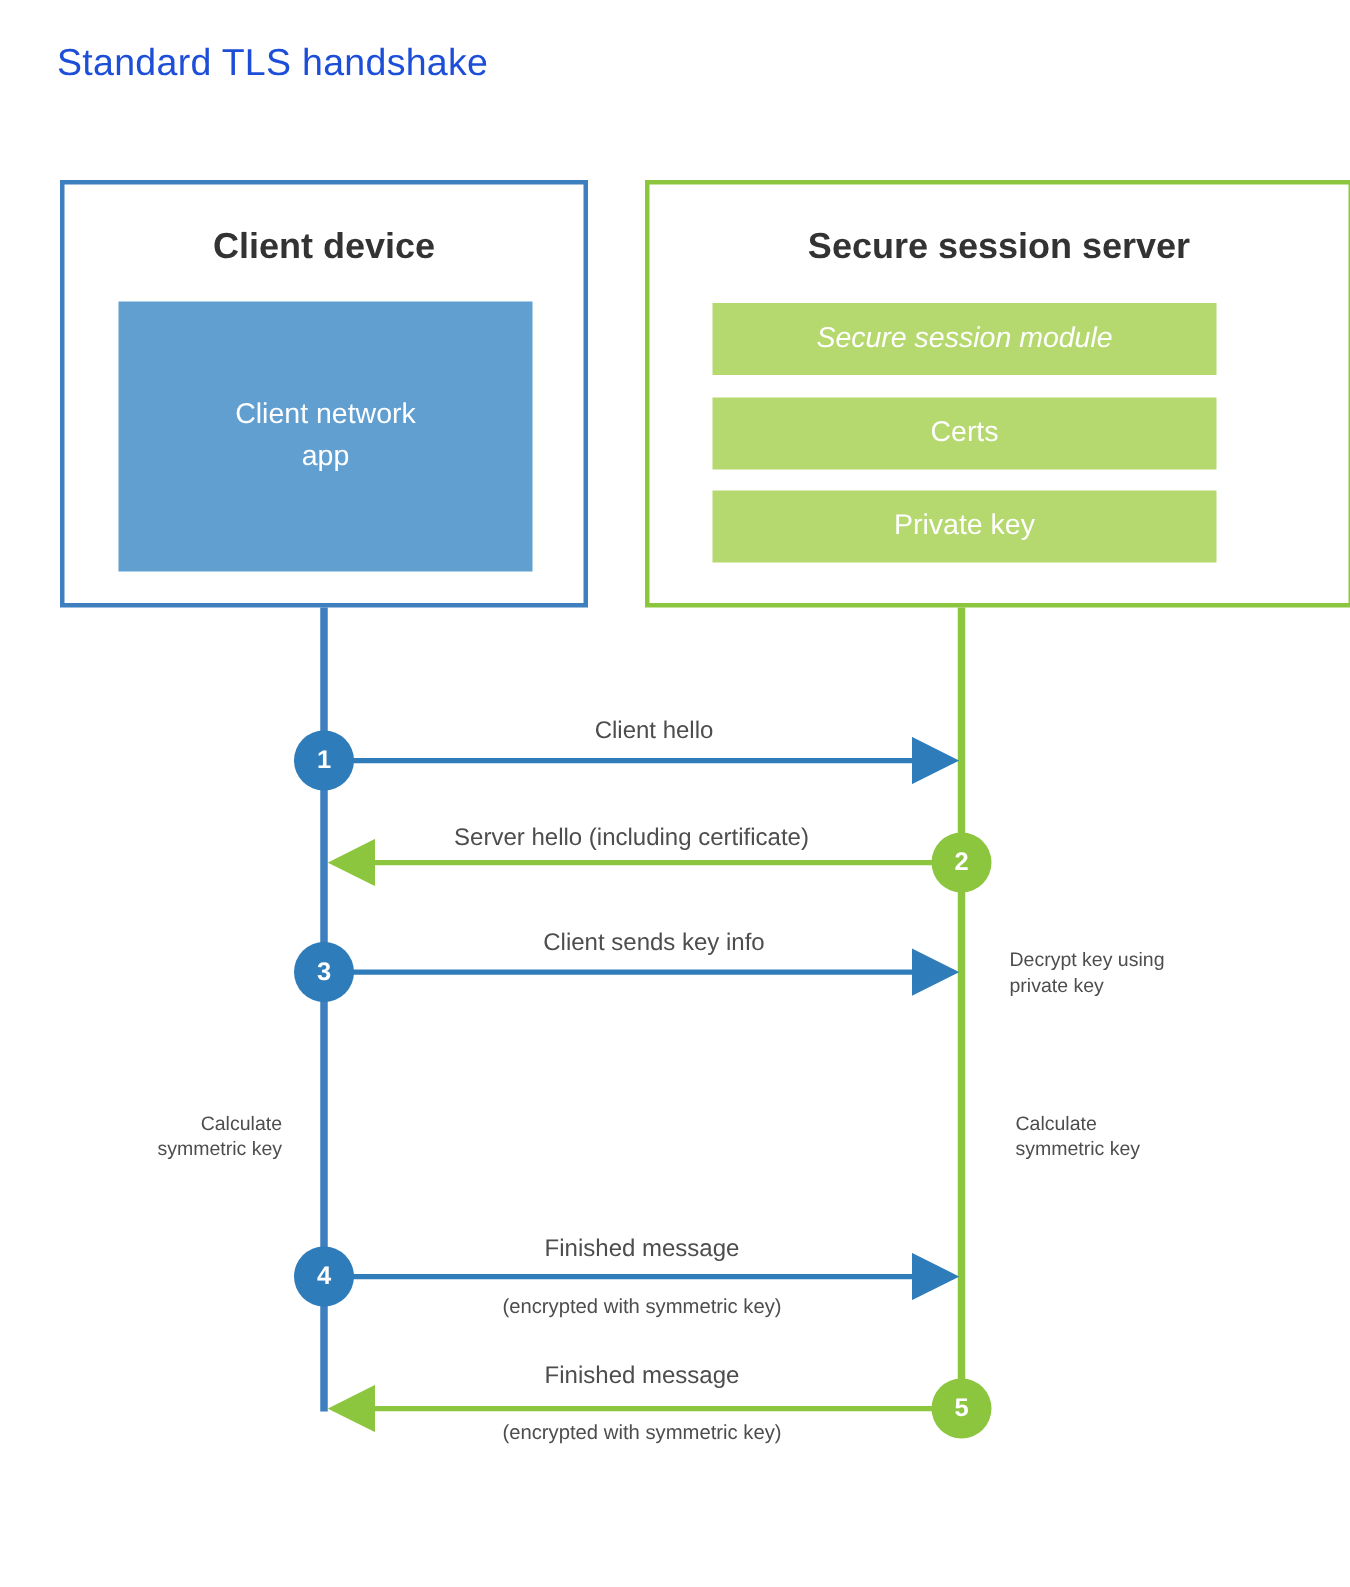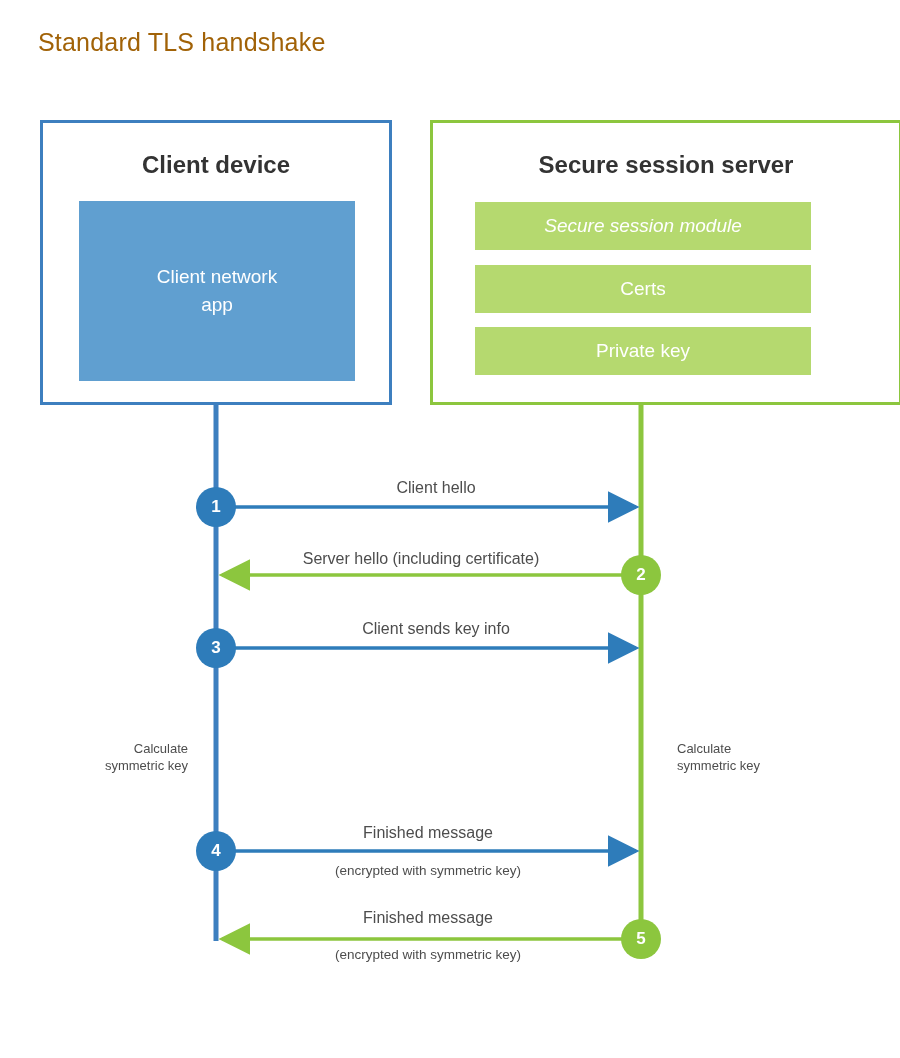--- a/index.html
+++ b/index.html
@@ -20,21 +20,21 @@
     left: 0; top: 0;
     width: 900px;
     height: 1058px;
   }
   .page-title {
     position: absolute;
     left: 38px;
     top: 28px;
     font-size: 25px;
     font-weight: 400;
-    color: #a16207;
+    color: #1d4ed8;
     letter-spacing: 0.2px;
     white-space: nowrap;
   }
   
   .actor-box {
     position: absolute;
     background: #ffffff;
     box-sizing: border-box;
   }
   #client-box {
@@ -188,20 +188,22 @@
   <div class="msg-label" style="left:221px; top:550px; width:400px;">Server hello (including certificate)</div>
 
   <div class="msg-label" style="left:236px; top:620px; width:400px;">Client sends key info</div>
 
   <div class="msg-label" style="left:228px; top:824px; width:400px;">Finished message</div>
   <div class="msg-sub" style="left:228px; top:863px; width:400px;">(encrypted with symmetric key)</div>
 
   <div class="msg-label" style="left:228px; top:909px; width:400px;">Finished message</div>
   <div class="msg-sub" style="left:228px; top:947px; width:400px;">(encrypted with symmetric key)</div>
 
+  <div class="side-note right" style="left:673px; top:631px; width:190px;">Decrypt key using
+private key</div>
 
   <div class="side-note left" style="left:40px; top:740px; width:148px;">Calculate
 symmetric key</div>
 
   <div class="side-note right" style="left:677px; top:740px; width:190px;">Calculate
 symmetric key</div>
 
 </div>
 
 </body></html>

